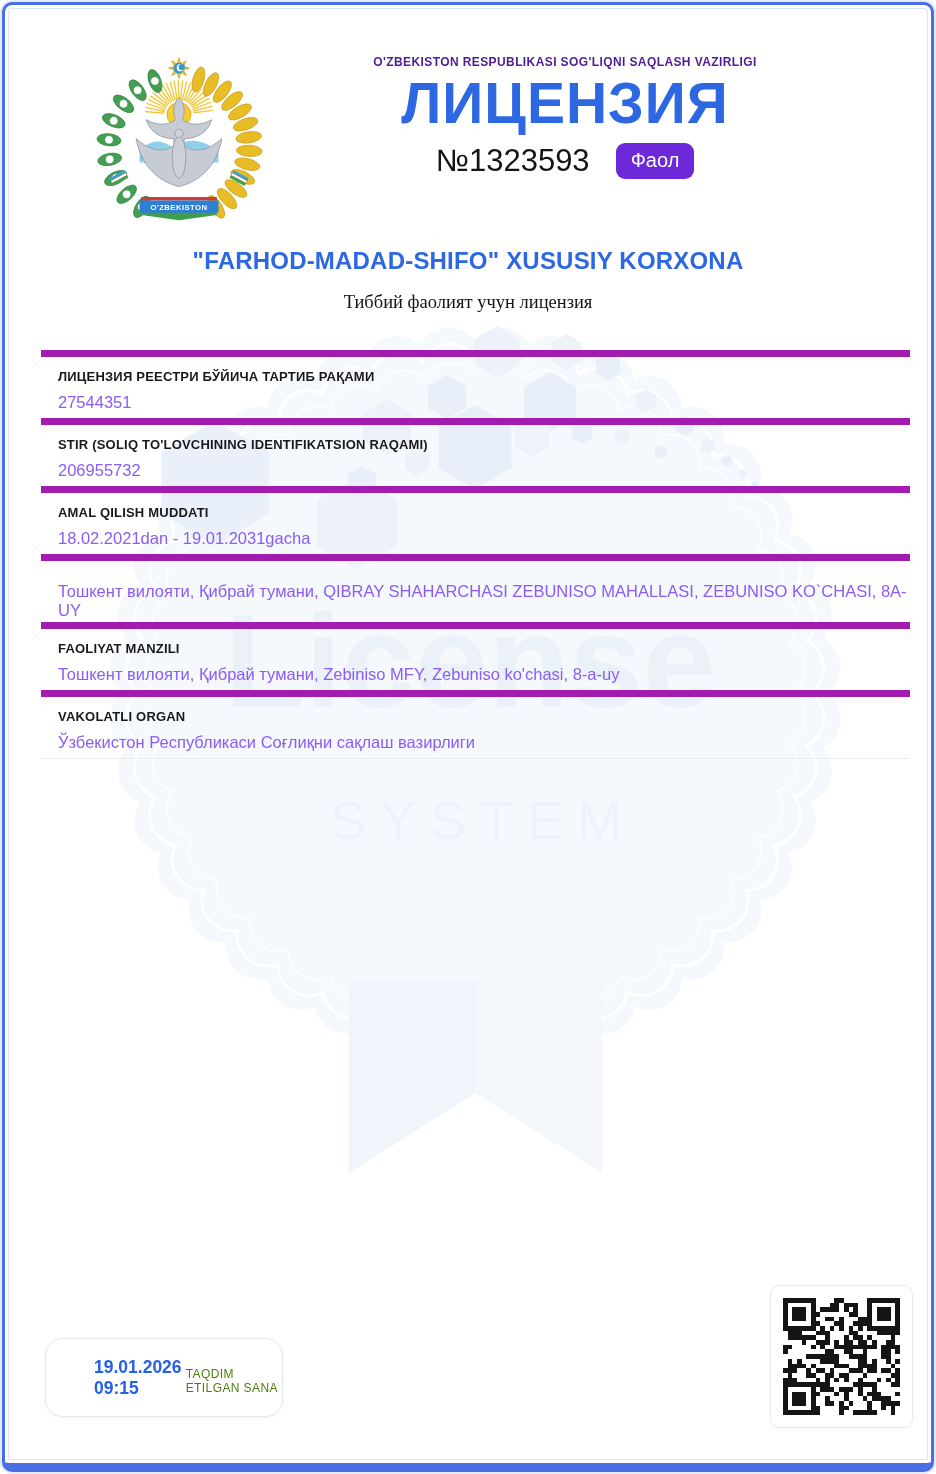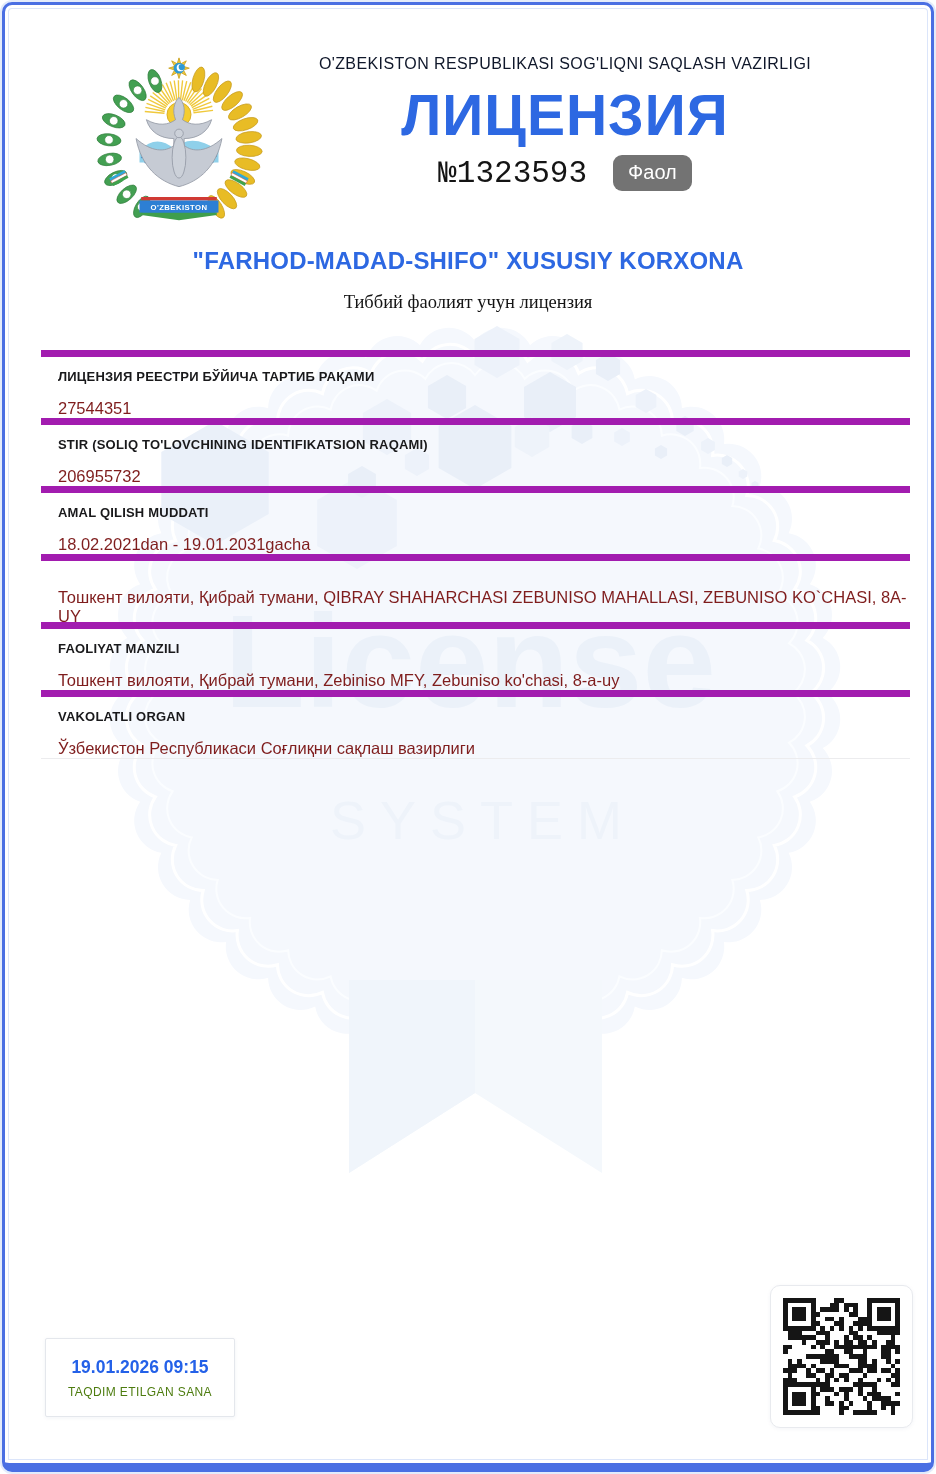--- a/index.html
+++ b/index.html
@@ -7,39 +7,39 @@
        font-family:"Liberation Sans","DejaVu Sans",sans-serif;color:#1c1c1e;}
   .page-frame{position:absolute;inset:2px;border:3px solid #4a6fe3;border-bottom-width:9px;
        border-radius:10px;box-shadow:inset 0 0 0 3px #ffffff,inset 0 0 0 4px #dbe5fa,0 0 0 2px #e3ebfb;
        background:#fff;overflow:hidden;}
   .watermark{position:absolute;inset:0;z-index:0;pointer-events:none;}
   .content{position:absolute;inset:0;z-index:1;}
 
   .emblem{position:absolute;left:88px;top:46px;width:172px;height:176px;}
 
   .head-block{position:absolute;left:250px;width:620px;top:50px;text-align:center;}
-  .ministry{font-size:16px;font-weight:normal;color:#0f172a;letter-spacing:.4px;}
-  .doc-title{margin-top:12px;font-size:57px;font-weight:800;color:#2d68e2;letter-spacing:1px;line-height:60px;}
+  .ministry{font-size:12px;font-weight:bold;color:#4c1d95;letter-spacing:.4px;}
+  .doc-title{margin-top:4px;font-size:57px;font-weight:800;color:#2d68e2;letter-spacing:1px;line-height:60px;}
   .num-row{margin-top:10px;display:flex;align-items:center;justify-content:center;gap:26px;}
-  .lic-num{font-size:31px;color:#141414;font-family:Liberation Mono, monospace;}
-  .status-badge{background:#737373;color:#fff;font-size:20px;padding:4px 15px 6px;border-radius:9px;line-height:26px;}
+  .lic-num{font-size:31px;color:#141414;}
+  .status-badge{background:#6d28d9;color:#fff;font-size:20px;padding:4px 15px 6px;border-radius:9px;line-height:26px;}
 
   .company{position:absolute;left:0;right:0;top:242px;text-align:center;
        font-size:24px;font-weight:bold;color:#2d68e2;letter-spacing:.2px;}
   .subtitle{position:absolute;left:0;right:0;top:287px;text-align:center;font-size:18.5px;color:#141414;font-family:Liberation Serif, serif;}
 
   .fields{position:absolute;left:36px;right:21px;top:345px;}
   .field-row{height:68px;border-top:7px solid #a21caf;box-sizing:border-box;padding:12px 0 0 17px;}
   .fields .field-row:last-child{border-bottom:1px solid #ececee;height:69px;}
   .field-label{font-size:13px;font-weight:bold;color:#19191b;letter-spacing:.2px;}
-  .field-value{margin-top:15px;font-size:16.5px;color:#7f1d1d;}
+  .field-value{margin-top:9px;font-size:16.5px;color:#8b5cf6;}
 
   .date-box{position:absolute;left:40px;top:1333px;width:188px;height:77px;background:#fff;
-       border:1px solid #e4e7ec;border-radius:2px;box-shadow:0 1px 4px rgba(40,60,120,.06);
-       display:flex;flex-direction:column;align-items:center;justify-content:center;}
+       border:1px solid #e4e7ec;border-radius:18px;box-shadow:0 1px 4px rgba(40,60,120,.06);
+       display:flex;flex-direction:row;align-items:center;justify-content:center;padding-left:48px;}
   .date-val{font-size:17.5px;font-weight:bold;color:#2461e8;}
   .date-cap{margin-top:7px;font-size:12px;color:#4d7c0f;letter-spacing:.4px;}
 
   .qr-box{position:absolute;left:765px;top:1280px;width:141px;height:141px;background:#fff;
        border:1px solid #e8eaee;border-radius:10px;box-shadow:0 1px 4px rgba(40,60,120,.05);
        display:flex;align-items:center;justify-content:center;}
 </style>
 </head>
 <body>
 

